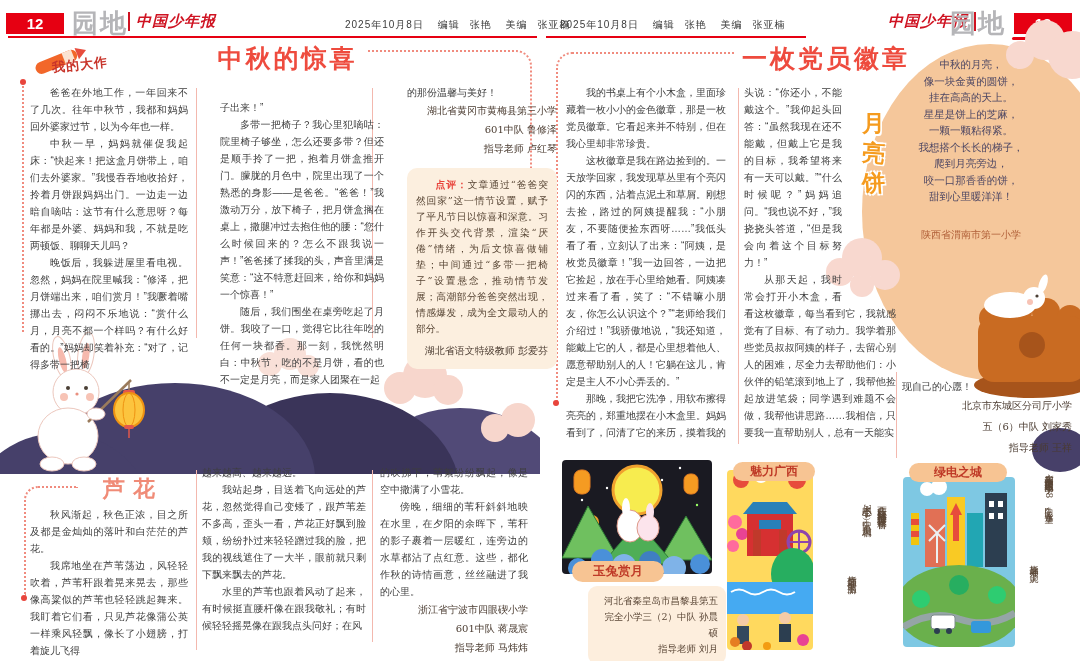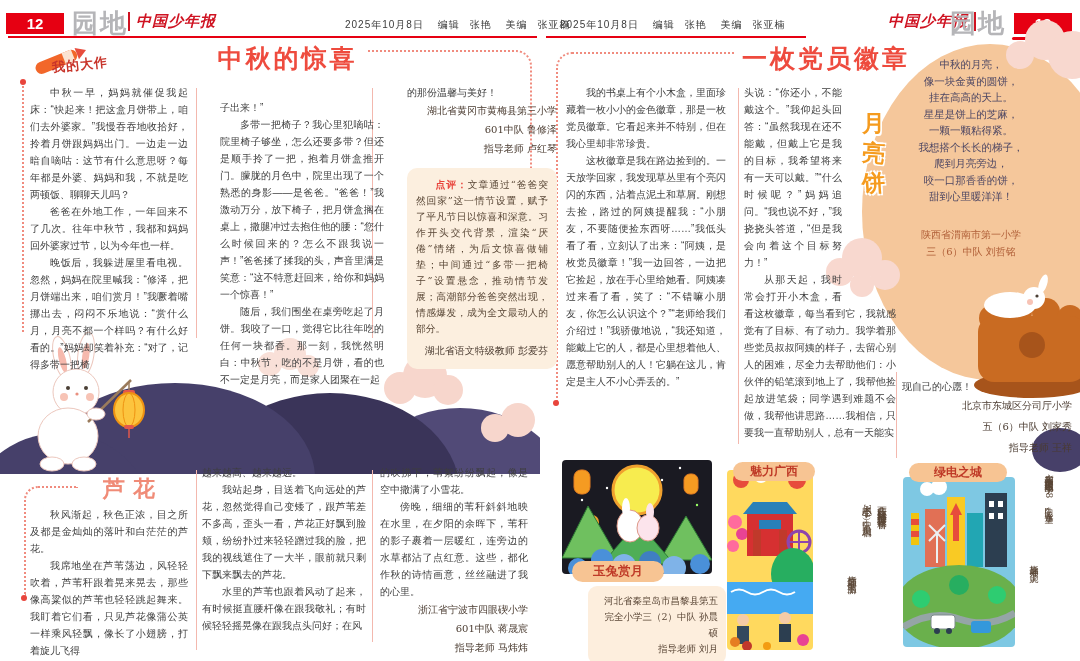--- a/index.html
+++ b/index.html
@@ -127,22 +127,22 @@
 
 <div class="art-title" style="left:205px;top:42px;width:165px;font-size:25px;">中秋的惊喜</div>
 <div class="dotted" style="left:368px;top:50px;width:162px;height:285px;border-top:2px dotted #f08b7e;border-right:2px dotted #f08b7e;border-top-right-radius:16px;"></div>
 <div class="reddot" style="left:527px;top:334px;"></div>
 <div class="dotted" style="left:22px;top:86px;height:246px;border-left:2px dotted #f08b7e;"></div>
 <div class="reddot" style="left:20px;top:79px;"></div>
 <div class="vline" style="left:196px;top:88px;height:250px;"></div>
 <div class="vline" style="left:372px;top:88px;height:250px;"></div>
 
 <div class="col" style="left:30px;top:84px;width:158px;">
+  <p>爸爸在外地工作，一年回来不了几次。往年中秋节，我都和妈妈回外婆家过节，以为今年也一样。</p>
   <p>中秋一早，妈妈就催促我起床：“快起来！把这盒月饼带上，咱们去外婆家。”我慢吞吞地收拾好，拎着月饼跟妈妈出门。一边走一边暗自嘀咕：这节有什么意思呀？每年都是外婆、妈妈和我，不就是吃两顿饭、聊聊天儿吗？</p>
-  <p>爸爸在外地工作，一年回来不了几次。往年中秋节，我都和妈妈回外婆家过节，以为今年也一样。</p>
   <p>晚饭后，我躲进屋里看电视。忽然，妈妈在院里喊我：“修泽，把月饼端出来，咱们赏月！”我噘着嘴挪出去，闷闷不乐地说：“赏什么月，月亮不都一个样吗？有什么好看的。”妈妈却笑着补充：“对了，记得多带一把椅</p>
 </div>
 <div class="col" style="left:220px;top:84px;width:164px;margin-top:15px;">
   <p class="noindent">子出来！”</p>
   <p>多带一把椅子？我心里犯嘀咕：院里椅子够坐，怎么还要多带？但还是顺手拎了一把，抱着月饼盒推开门。朦胧的月色中，院里出现了一个熟悉的身影——是爸爸。“爸爸！”我激动万分，放下椅子，把月饼盒搁在桌上，撒腿冲过去抱住他的腰：“您什么时候回来的？怎么不跟我说一声！”爸爸揉了揉我的头，声音里满是笑意：“这不特意赶回来，给你和妈妈一个惊喜！”</p>
   <p>随后，我们围坐在桌旁吃起了月饼。我咬了一口，觉得它比往年吃的任何一块都香。那一刻，我恍然明白：中秋节，吃的不是月饼，看的也不一定是月亮，而是家人团聚在一起</p>
 </div>
 <div class="col" style="left:380px;top:84px;width:150px;padding-left:27px;">
   <p class="noindent">的那份温馨与美好！</p>
   <div class="kai credit-right">
@@ -213,20 +213,21 @@
 
 <div class="art-title" style="left:728px;top:42px;width:196px;font-size:25px;">一枚党员徽章</div>
 <div class="dotted" style="left:556px;top:52px;width:176px;height:350px;border-top:2px dotted #f08b7e;border-left:2px dotted #f08b7e;border-top-left-radius:16px;"></div>
 <div class="reddot" style="left:553px;top:400px;"></div>
 <div class="vline" style="left:738px;top:88px;height:356px;"></div>
 <div class="vline" style="left:896px;top:372px;height:86px;"></div>
 
 <div class="col" style="left:566px;top:84px;width:160px;">
   <p>我的书桌上有个小木盒，里面珍藏着一枚小小的金色徽章，那是一枚党员徽章。它看起来并不特别，但在我心里却非常珍贵。</p>
   <p>这枚徽章是我在路边捡到的。一天放学回家，我发现草丛里有个亮闪闪的东西，沾着点泥土和草屑。刚想去捡，路过的阿姨提醒我：“小朋友，不要随便捡东西呀……”我低头看了看，立刻认了出来：“阿姨，是枚党员徽章！”我一边回答，一边把它捡起，放在手心里给她看。阿姨凑过来看了看，笑了：“不错嘛小朋友，你怎么认识这个？”“老师给我们介绍过！”我骄傲地说，“我还知道，能戴上它的人，都是心里想着他人、愿意帮助别人的人！它躺在这儿，肯定是主人不小心弄丢的。”</p>
+  <p>那晚，我把它洗净，用软布擦得亮亮的，郑重地摆在小木盒里。妈妈看到了，问清了它的来历，摸着我的</p>
 </div>
 <div class="col" style="left:744px;top:84px;width:152px;">
   <div class="moonpush"></div>
   <p class="noindent">头说：“你还小，不能戴这个。”我仰起头回答：“虽然我现在还不能戴，但戴上它是我的目标，我希望将来有一天可以戴。”“什么时候呢？”妈妈追问。“我也说不好，”我挠挠头答道，“但是我会向着这个目标努力！”</p>
   <p>从那天起，我时常会打开小木盒，看看这枚徽章，每当看到它，我就感觉有了目标、有了动力。我学着那些党员叔叔阿姨的样子，去留心别人的困难，尽全力去帮助他们：小伙伴的铅笔滚到地上了，我帮他捡起放进笔袋；同学遇到难题不会做，我帮他讲思路……我相信，只要我一直帮助别人，总有一天能实</p>
 </div>
 <div class="col" style="left:902px;top:378px;width:170px;">
   <p class="noindent">现自己的心愿！</p>
   <div class="kai credit-right" style="line-height:21px;">
     <div>北京市东城区分司厅小学</div>
@@ -246,21 +247,20 @@
   <div class="poem-line">挂在高高的天上。</div>
   <div class="poem-line">星星是饼上的芝麻，</div>
   <div class="poem-line">一颗一颗粘得紧。</div>
   <div class="poem-line">我想搭个长长的梯子，</div>
   <div class="poem-line">爬到月亮旁边，</div>
   <div class="poem-line">咬一口那香香的饼，</div>
   <div class="poem-line">甜到心里暖洋洋！</div>
 </div>
 <div class="abs" style="left:886px;top:226px;width:170px;z-index:2;">
   <div class="poem-credit">陕西省渭南市第一小学</div>
-  <div class="poem-credit">三（6）中队 刘哲铭</div>
 </div>
 
 <svg class="abs" style="left:562px;top:460px;z-index:1;border-radius:4px;" width="150" height="114" viewBox="0 0 150 114">
   <rect width="150" height="114" fill="#1a1a22"></rect>
   <circle cx="20" cy="40" r="1.2" fill="#fff"></circle>
     <circle cx="60" cy="12" r="1.2" fill="#9f6"></circle>
   <circle cx="100" cy="20" r="1.2" fill="#fff"></circle>
     <circle cx="135" cy="45" r="1.2" fill="#9f6"></circle>
   <circle cx="45" cy="28" r="1.2" fill="#fff"></circle>
     <circle cx="118" cy="8" r="1.2" fill="#fff"></circle>

